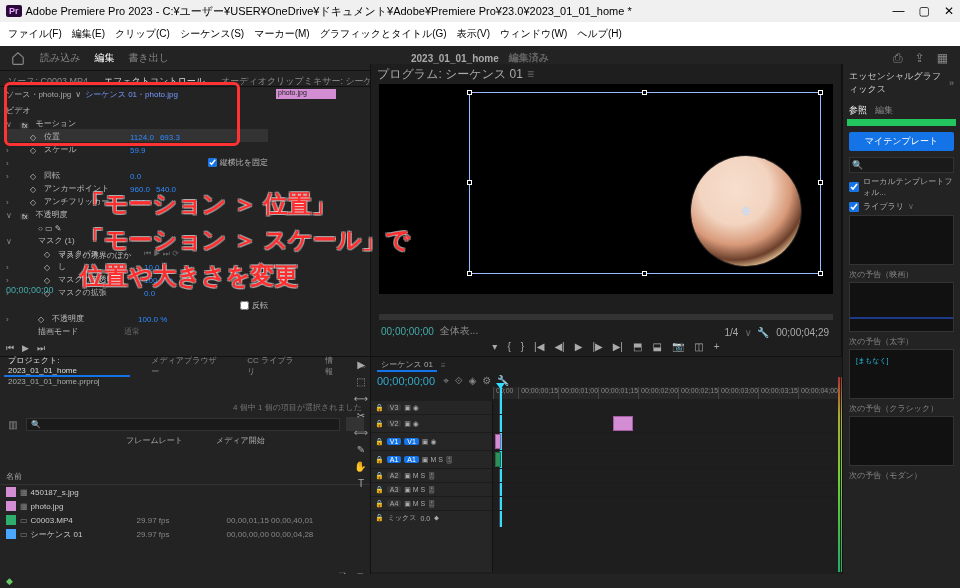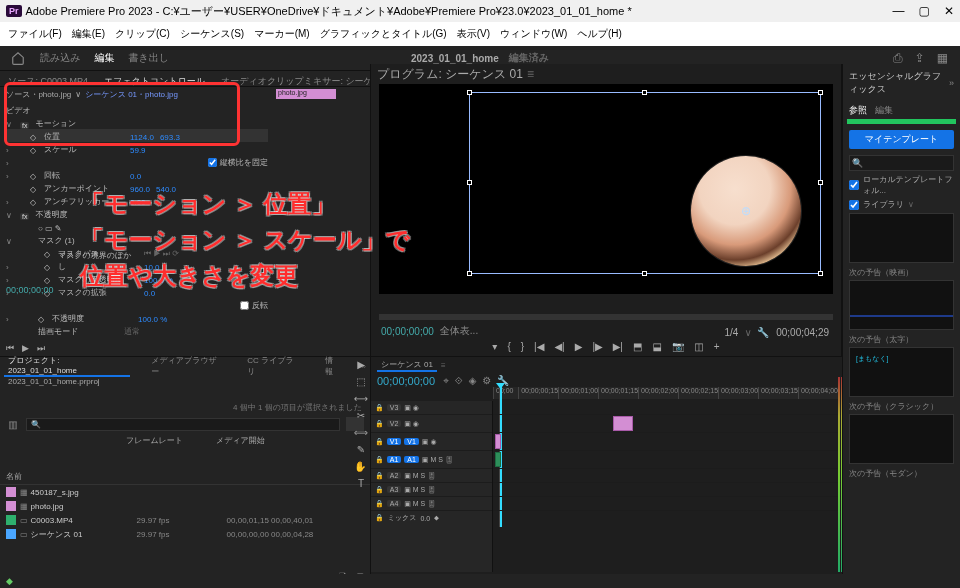--- a/index.html
+++ b/index.html
@@ -16,21 +16,21 @@
 .topbar .tablabel.active { color:#fff; }
 .topbar .center { position:absolute; left:50%; transform:translateX(-50%); display:flex; align-items:center; gap:10px; font-size:10px; color:#aaa;font-weight:bold; }
 .topbar .right { margin-left:auto; display:flex; gap:12px; padding-right:12px; color:#888; font-size:12px; }
 .sourcebar { height:22px; background:#232323; border-top:1px solid #111; display:flex; align-items:center; font-size:9px; }
 .sourcebar .stab { padding:0 8px; height:100%; display:flex; align-items:center; color:#888; position:relative; }
 .sourcebar .stab.active { color:#ddd; }
 .sourcebar .stab.active::after { content:""; position:absolute; bottom:0; left:4px; right:4px; height:2px; background:#1473e6; }
 .rightside { position:absolute; right:0; top:64px; width:118px; bottom:0; background:#232323; border-left:1px solid #111; padding:4px; font-size:9px; }
 .rightside .rtitle { display:flex; justify-content:space-between; align-items:center; padding:2px 2px 6px; }
 .rightside .rtitle .gear { color:#888; }
-.rightside .rtabs { display:flex; gap:8px; padding:2px; color:#888; border-bottom:5px solid #22c55e; }
+.rightside .rtabs { display:flex; gap:8px; padding:2px; color:#888; border-bottom:7px solid #22c55e; }
 .rightside .rtabs .active { color:#fff; }
 .rightside .bluebtn { background:#1473e6; color:#fff; text-align:center; padding:3px; margin:6px 2px; border-radius:2px; font-size:9px; }
 .rightside .sbox { background:#1a1a1a; border:1px solid #333; padding:2px; margin:2px; color:#666; display:flex; align-items:center; gap:4px; }
 .rightside .chkline { display:flex; align-items:center; gap:4px; margin:3px 2px; font-size:8px; color:#aaa; }
 .rightside .chkline input { accent-color:#1473e6; width:10px; height:10px; }
 .rightside .thumbbox { background:#111; border:1px solid #333; height:50px; margin:2px; }
 .rightside .lbl { font-size:8px; color:#888; margin:4px 2px 2px; }
 .programpanel { position:absolute; left:370px; right:118px; top:64px; height:292px; background:#1e1e1e; border-left:1px solid #111; border-right:1px solid #111; }
 .programpanel .phdr { height:20px; display:flex; align-items:center; padding:0 6px; font-size:12px; color:#aaa; }
 .programpanel .canvas { position:absolute; top:20px; left:8px; right:8px; height:210px; background:#000; }

